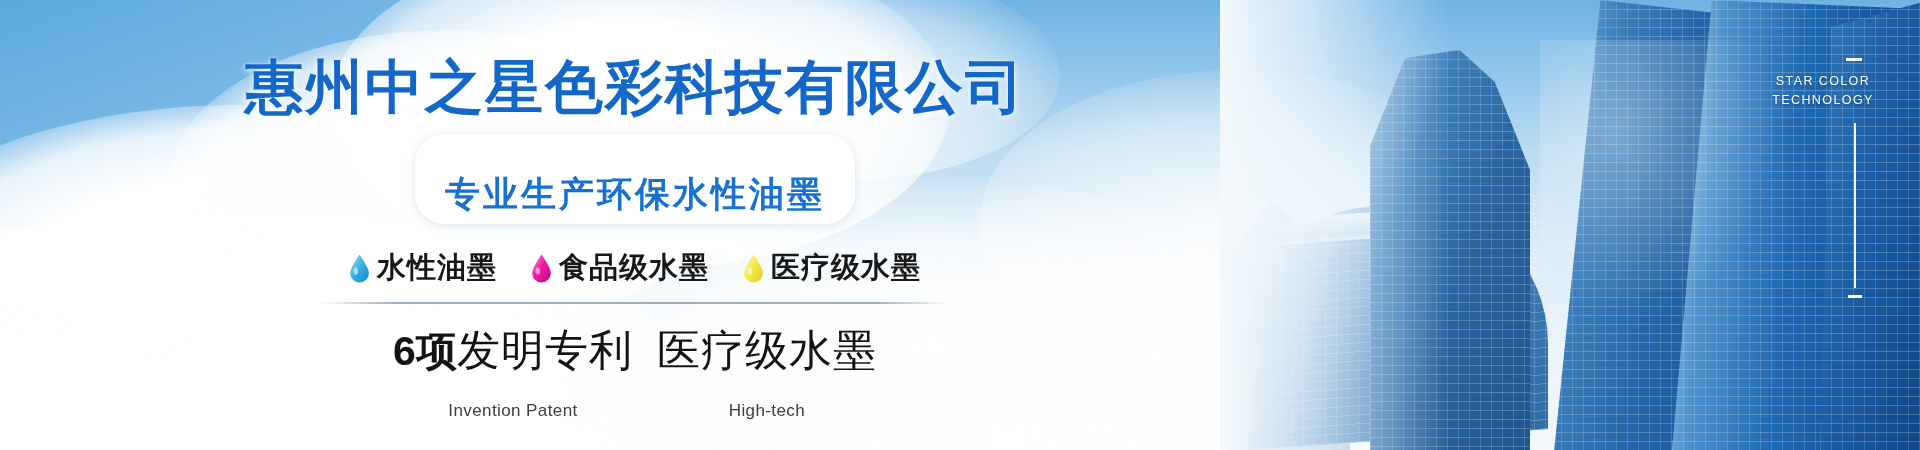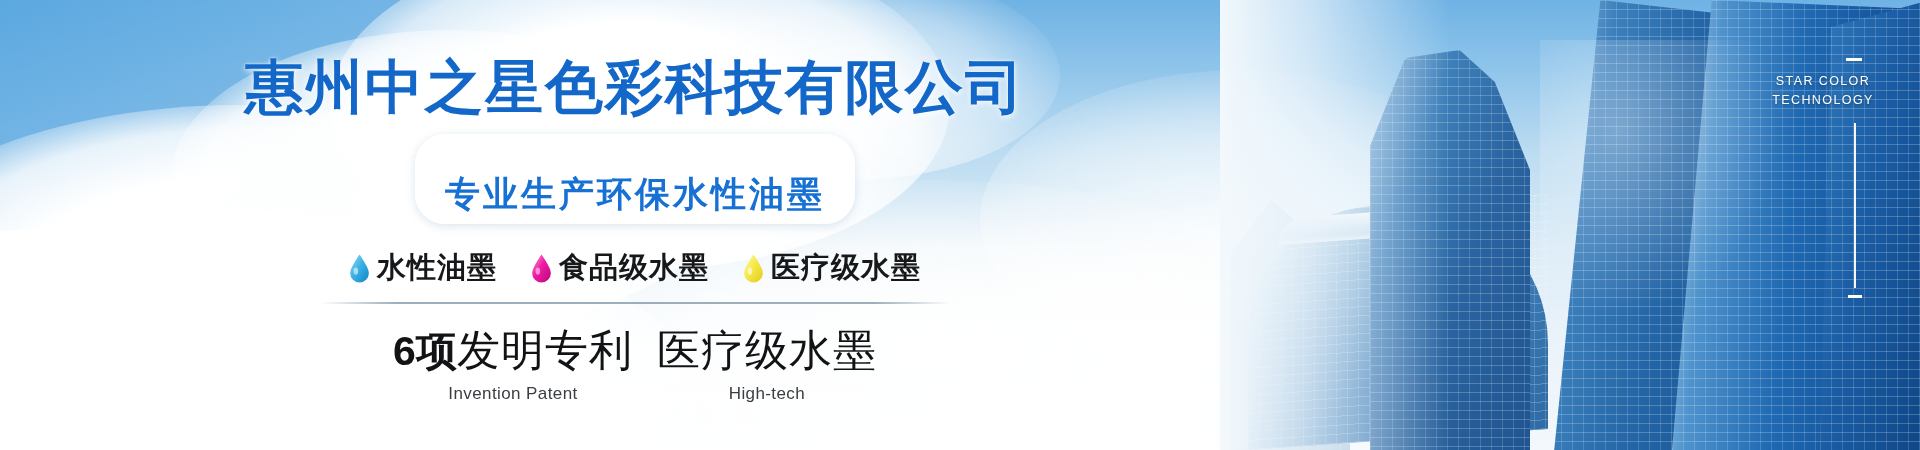--- a/index.html
+++ b/index.html
@@ -186,21 +186,21 @@
     display:flex; align-items:flex-start; gap:24px;
   }
   .badge{ display:flex; flex-direction:column; align-items:center; }
   .badge-main{
     display:flex; align-items:baseline; white-space:nowrap;
     color:#121315;
   }
   .badge-strong{ font-size:41px; font-weight:bold; letter-spacing:0px; }
   .badge-rest{ font-size:43px; font-weight:500; letter-spacing:1px; }
   .badge-sub{
-    margin-top:4px; font-size:17px; color:#3a3d41; letter-spacing:.4px;
+    margin-top:21px; font-size:17px; color:#3a3d41; letter-spacing:.4px;
     white-space:nowrap;
   }
 </style>
 </head>
 <body>
 
 <div class="banner">
 
   <div class="sky"></div>
   <div class="sky-left-tint"></div>

